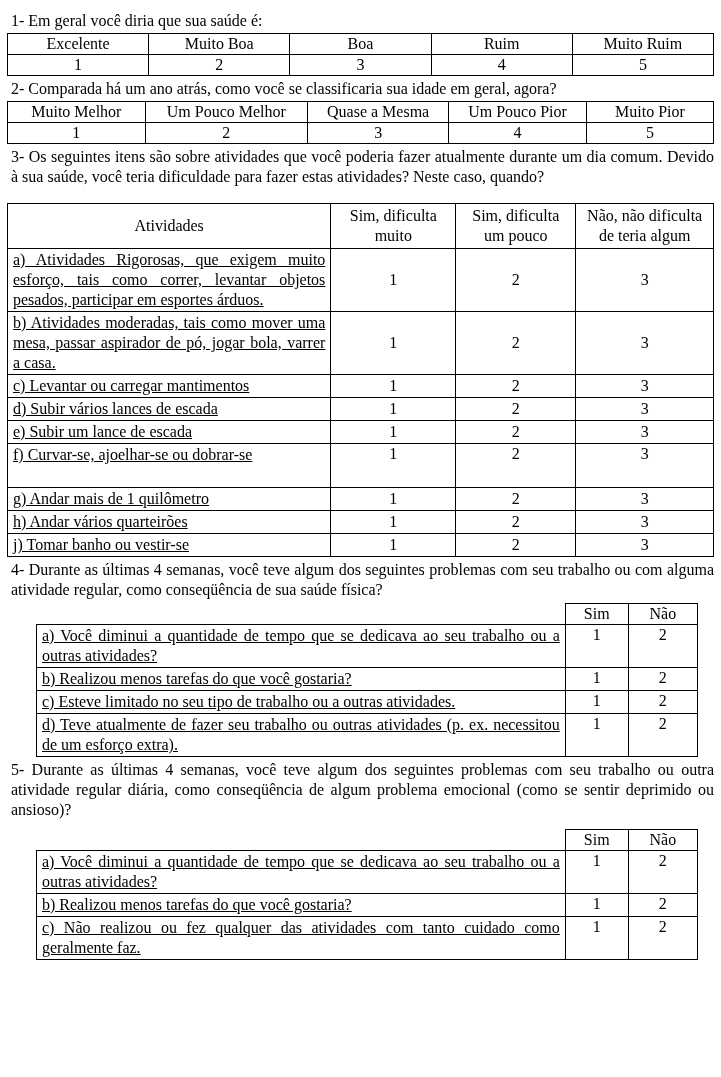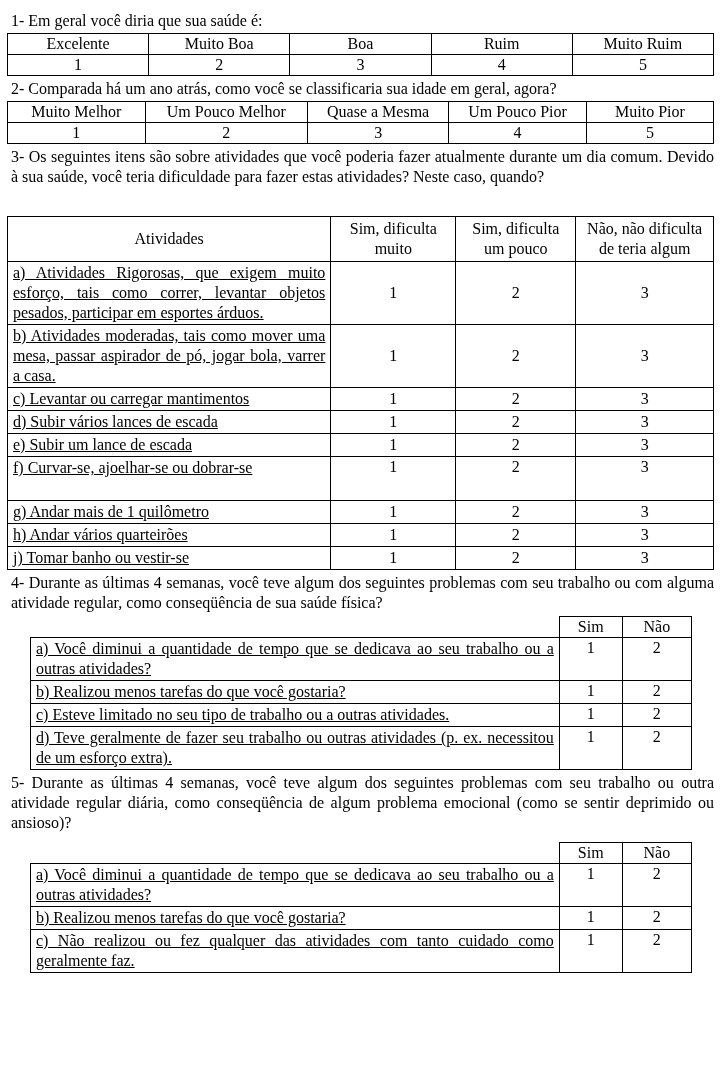--- a/index.html
+++ b/index.html
@@ -11,23 +11,23 @@
     font-size: 16px;
     line-height: 1.25;
     padding: 8px 7px 10px 7px;
   }
   p.qtext { margin: 3px 0 2px 0; text-align: justify; padding-left: 4px; }
   table { border-collapse: collapse; width: 100%; table-layout: fixed; border-radius: 15px; }
   td { border: 1px solid #000; padding: 0 4px; vertical-align: middle; }
   .c { text-align: center; }
   .lbl { text-align: justify; padding: 1px 5px; text-decoration: underline; }
   .hdr { text-align: center; vertical-align: middle; padding: 2px 4px; }
-  table.q3tbl { margin-top: 29px; }
+  table.q3tbl { margin-top: 16px; }
   table.q3tbl td.rowf { height: 44px; vertical-align: top; }
-  table.mini { width: calc(100% - 45px); margin-left: 23px; margin-top: 3px; padding-left: 32px; }
+  table.mini { width: calc(100% - 45px); margin-left: 29px; margin-top: 3px; padding-left: 32px; }
   table.mini td.num { vertical-align: top; text-align: center; }
   table.q5tbl { margin-top: 9px; }
   td.blank { border: none; }
 </style>
 </head>
 <body>
 
 <p class="qtext">1- Em geral você diria que sua saúde é:</p>
 <table class="opts">
   <colgroup>
@@ -176,21 +176,21 @@
     <td class="lbl">b) Realizou menos tarefas do que você gostaria?</td>
     <td class="num">1</td>
     <td class="num">2</td>
   </tr>
   <tr>
     <td class="lbl">c) Esteve limitado no seu tipo de trabalho ou a outras atividades.</td>
     <td class="num">1</td>
     <td class="num">2</td>
   </tr>
   <tr>
-    <td class="lbl">d) Teve geralmente de fazer seu trabalho ou outras atividades (p. ex. necessitou de um esforço extra).</td>
+    <td class="lbl">d) Teve atualmente de fazer seu trabalho ou outras atividades (p. ex. necessitou de um esforço extra).</td>
     <td class="num">1</td>
     <td class="num">2</td>
   </tr>
 </tbody>
   </table>
 
 <p class="qtext">5- Durante as últimas 4 semanas, você teve algum dos seguintes problemas com seu trabalho ou outra atividade regular diária, como conseqüência de algum problema emocional (como se sentir deprimido ou ansioso)?</p>
 <table class="mini q5tbl">
   <colgroup>
       <col style="width:80%">

